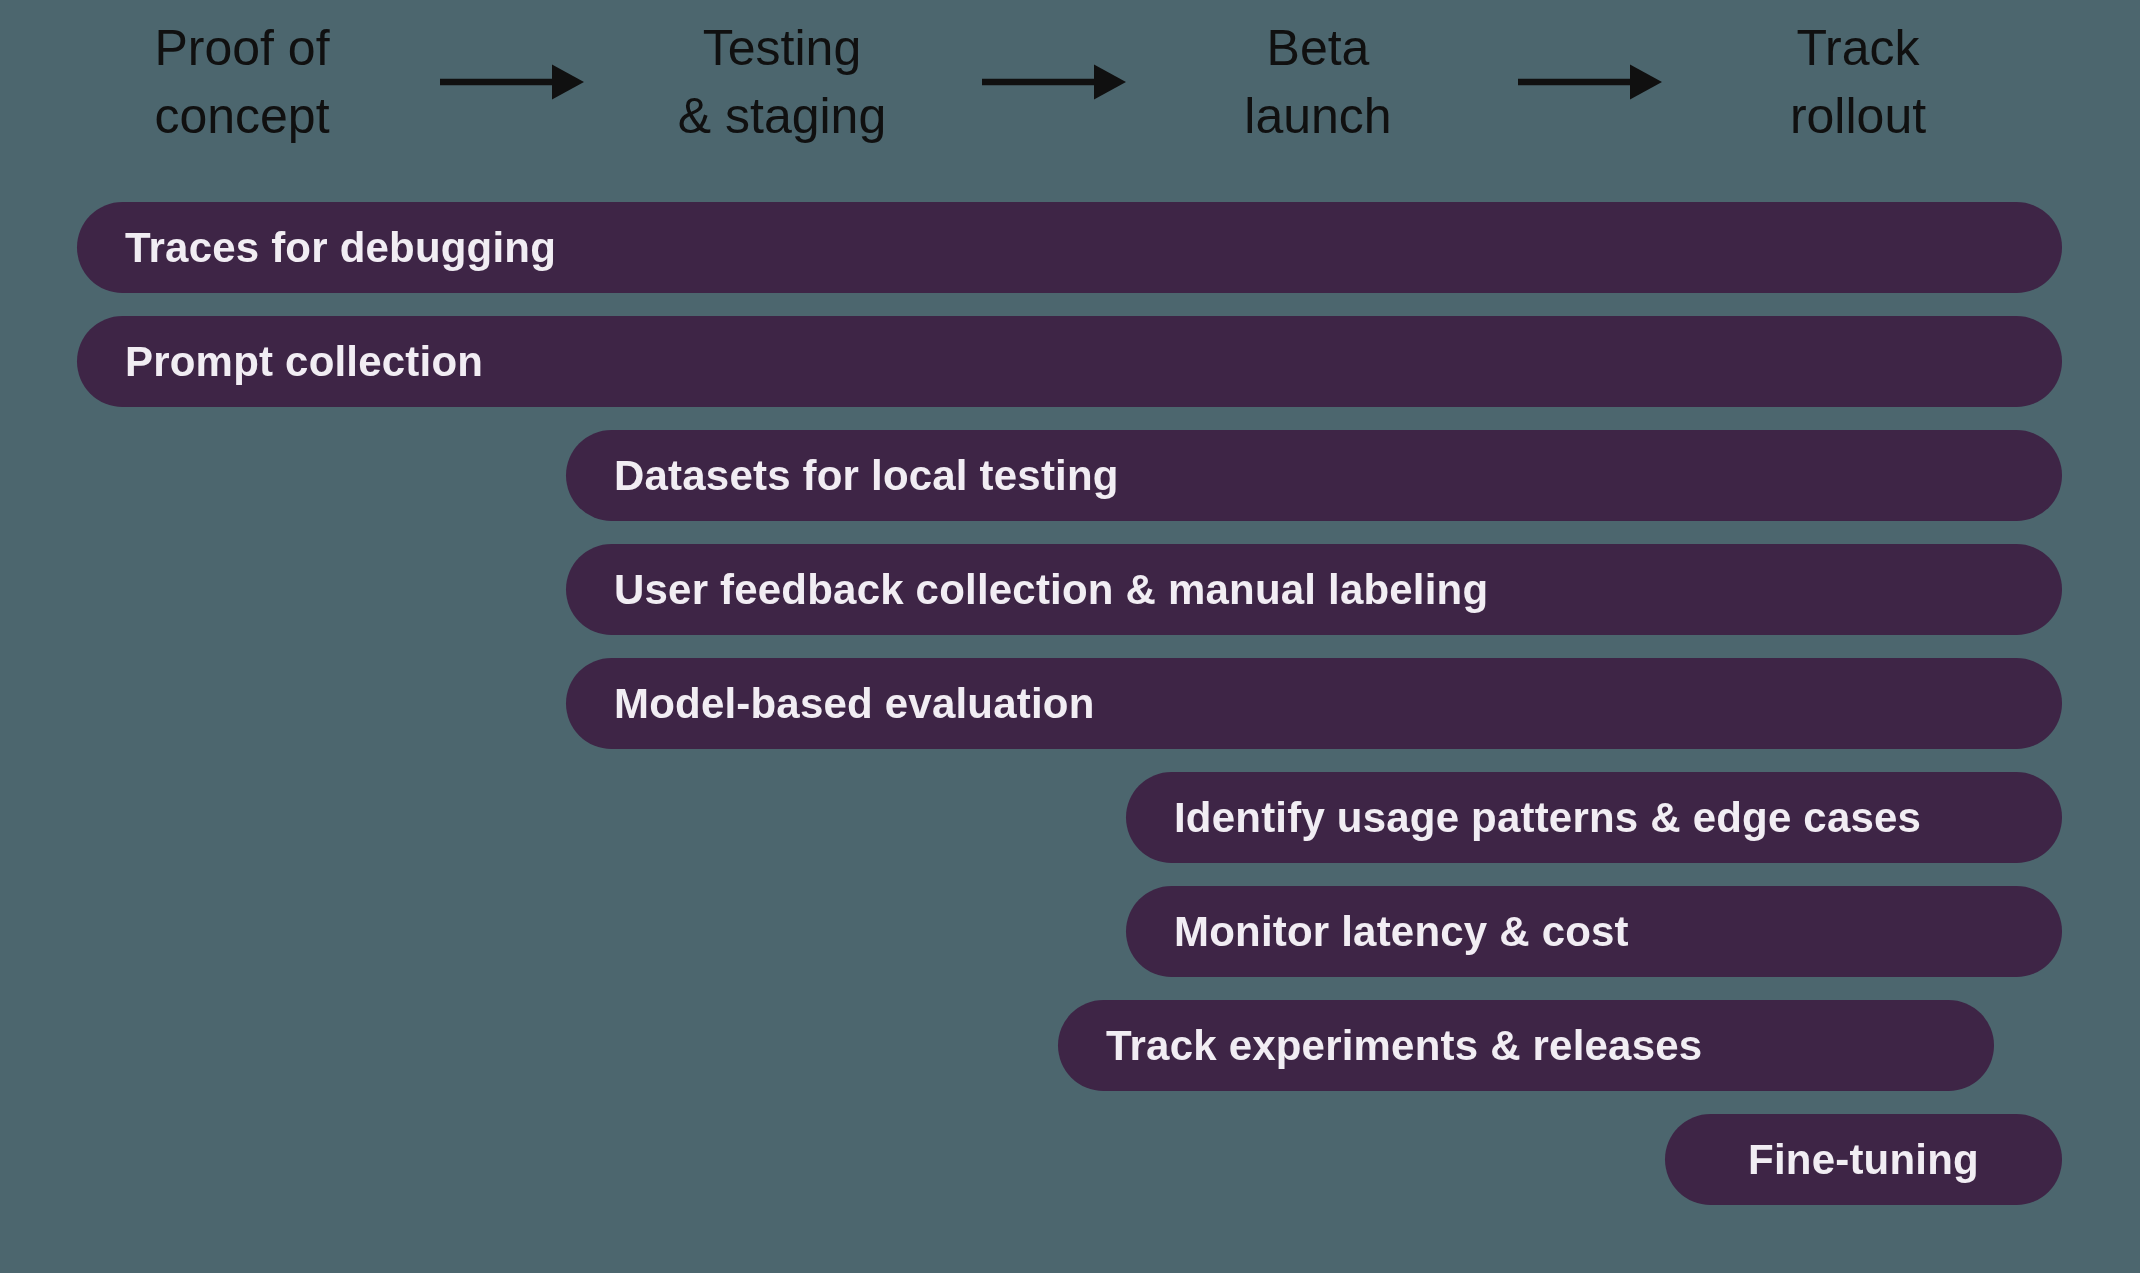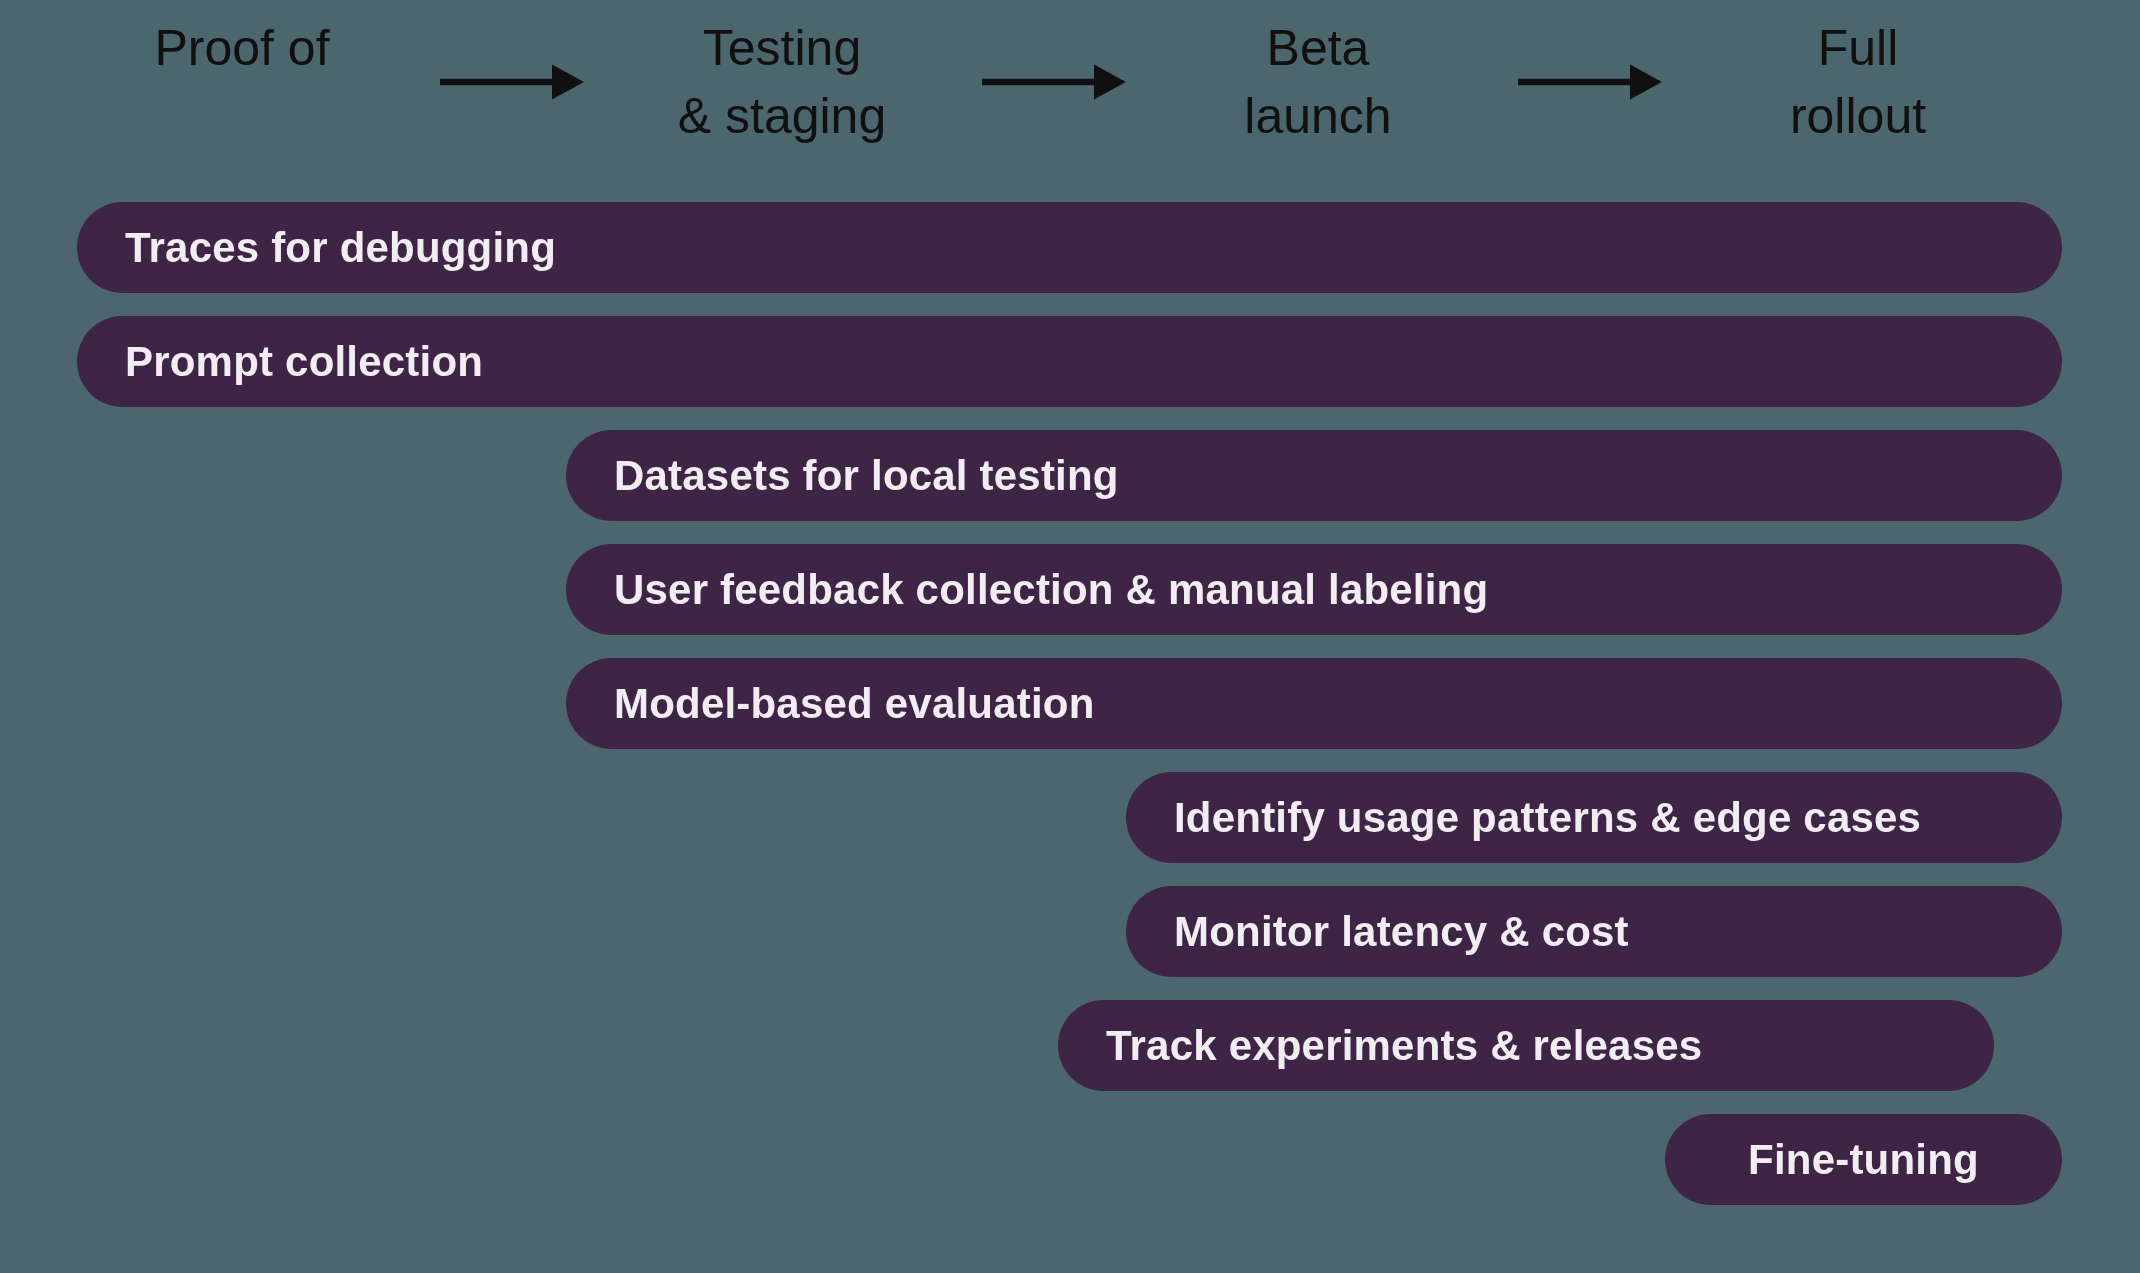--- a/index.html
+++ b/index.html
@@ -30,31 +30,32 @@
   }
   .bar.center{justify-content:center;padding:16px 24px;}
 </style>
 </head>
 <body>
 
 <div class="canvas">
 
   <div class="stage" style="left:242px">
     <div>Proof of</div>
+    <div>concept</div>
   </div>
   <div class="stage" style="left:782px">
     <div>Testing</div>
     <div>&amp; staging</div>
   </div>
   <div class="stage" style="left:1318px">
     <div>Beta</div>
     <div>launch</div>
   </div>
   <div class="stage" style="left:1858px">
-    <div>Full</div>
+    <div>Track</div>
     <div>rollout</div>
   </div>
 
   <span class="arrow" style="left:512px">
     <svg width="144" height="44" viewBox="0 0 144 44">
       <line x1="0" y1="22" x2="116" y2="22" stroke="#101010" stroke-width="6.5"></line>
       <polygon points="112,4.5 144,22 112,39.5" fill="#101010"></polygon>
     </svg>
   </span>
   <span class="arrow" style="left:1054px">

